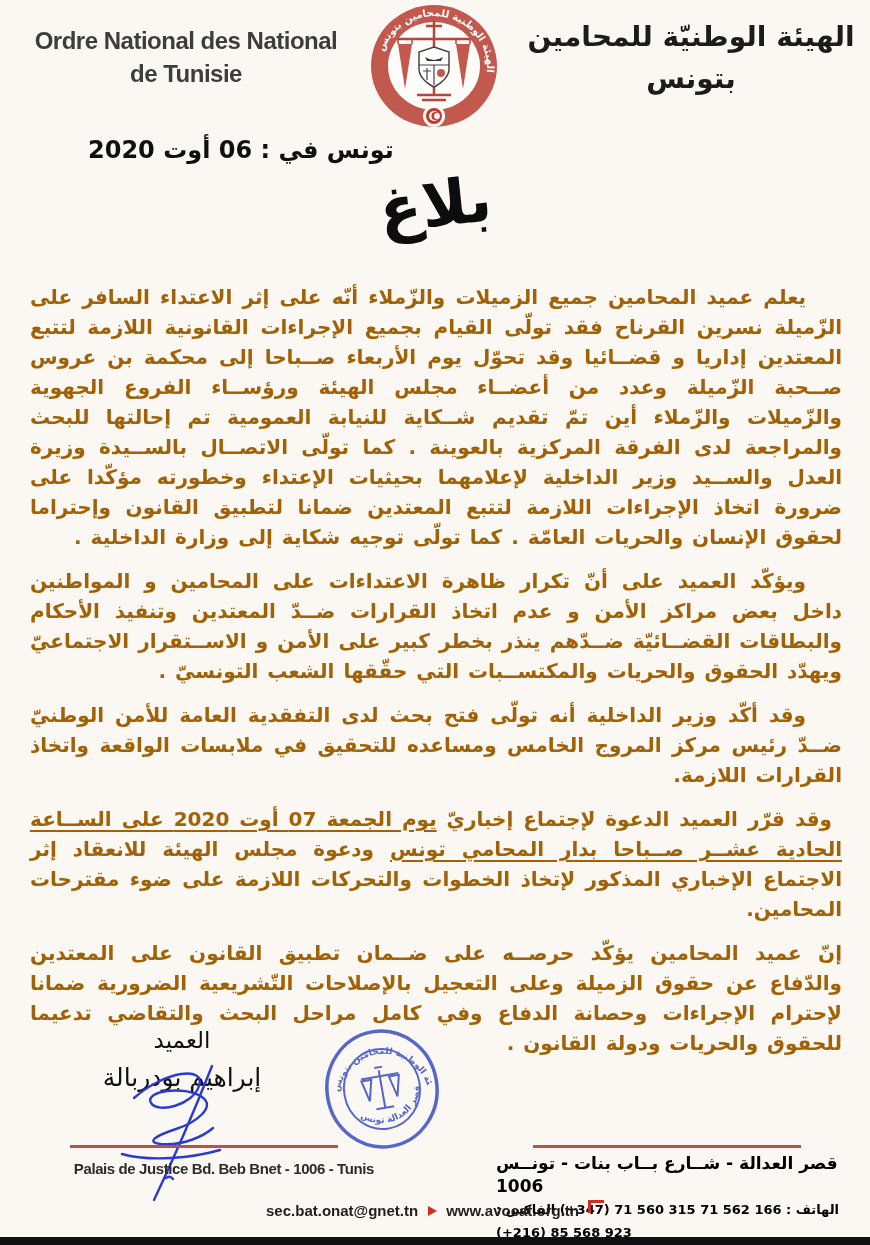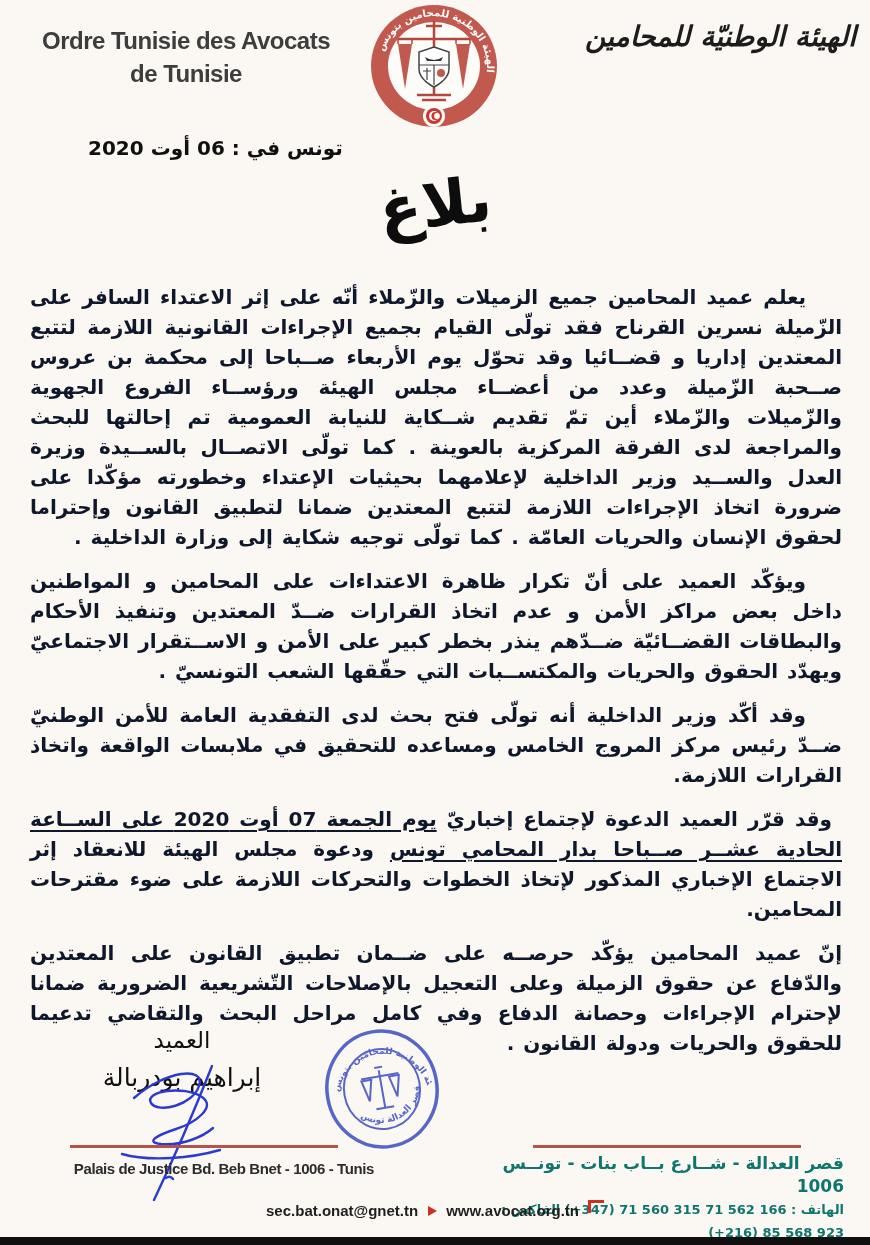--- a/index.html
+++ b/index.html
@@ -4,70 +4,70 @@
 <style>
   html,body{margin:0;padding:0;background:#e8e8e8;}
   .page{position:relative;width:870px;height:1245px;margin:0 auto;background:#fbf8f3;
         font-family:"DejaVu Sans",sans-serif;overflow:hidden;}
 
   
   .org-fr{position:absolute;left:10px;top:24px;width:352px;text-align:center;
           font-family:"Liberation Sans",sans-serif;font-weight:bold;font-size:24px;
           line-height:33px;color:#3d3d3d;letter-spacing:-0.5px;}
   .logo{position:absolute;left:367px;top:3px;width:134px;height:130px;}
-  .org-ar{position:absolute;right:14px;top:16px;width:330px;
-          font-weight:bold;font-size:28px;line-height:42px;color:#1c1c1c;font-style:italic;}
+  .org-ar{position:absolute;right:14px;top:16px;width:330px;text-align:center;
+          font-weight:bold;font-size:28px;line-height:42px;color:#1c1c1c;}
 
-  .dateline{position:absolute;left:88px;top:136px;font-weight:bold;font-size:20px;color:#101010;text-align:center;}
+  .dateline{position:absolute;left:88px;top:136px;font-weight:bold;font-size:24px;color:#101010;text-align:center;}
 
   .title-wrap{position:absolute;left:0;top:168px;width:100%;text-align:center;}
   .title{display:inline-block;font-weight:bold;font-size:62px;color:#0d0d0d;
          transform:rotate(-6deg);letter-spacing:2px;}
 
   
   .body{position:absolute;right:28px;top:282px;width:812px;direction:rtl;
         text-align:justify;font-weight:bold;font-size:20px;line-height:30px;
-        word-spacing:2px;color:#0f172a;}
+        word-spacing:2px;color:#a16207;}
   .body p{margin:0 0 14px 0;}
   .indent{text-indent:36px;}
   .indent-sm{text-indent:10px;}
   .u{text-decoration:underline;text-decoration-thickness:2px;text-underline-offset:4px;}
 
   
   .sig-block{position:absolute;left:84px;top:1022px;width:196px;text-align:center;
              direction:rtl;font-weight:normal;color:#101010;font-size:23px;line-height:37px;}
   .sig-name{font-size:25px;}
   .sig-svg{position:absolute;left:100px;top:1060px;}
   .stamp-svg{position:absolute;left:320px;top:1022px;}
 
   
   .rule-left{position:absolute;left:70px;top:1145px;width:268px;height:3px;background:#b4544b;}
   .rule-right{position:absolute;left:533px;top:1145px;width:268px;height:3px;background:#b4544b;}
   .addr-fr{position:absolute;left:34px;top:1158px;width:340px;text-align:right;
            font-family:"Liberation Sans",sans-serif;font-weight:bold;color:#2c2c2c;
            font-size:15px;line-height:21px;letter-spacing:-0.4px;}
   .addr-fr .line2{font-size:13px;letter-spacing:-0.3px;}
-  .addr-ar{position:absolute;left:496px;top:1152px;width:348px;text-align:right;direction:rtl;
-           font-weight:bold;color:#0f766e;font-size:17px;line-height:23px;}
+  .addr-ar{position:absolute;left:496px;top:1152px;width:348px;text-align:left;direction:rtl;
+           font-weight:bold;color:#000000;font-size:17px;line-height:23px;}
   .addr-ar .line2{font-size:13px;}
   .webline{position:absolute;left:0;top:1202px;width:100%;text-align:center;
            font-family:"Liberation Sans",sans-serif;font-weight:bold;font-size:15px;color:#1f1f1f;}
   .tri{display:inline-block;width:0;height:0;border-left:9px solid #cf2f1f;
        border-top:5px solid transparent;border-bottom:5px solid transparent;margin:0 9px 0 10px;}
   .corner{display:inline-block;width:13px;height:10px;border-left:3px solid #cf2f1f;
           border-top:3px solid #cf2f1f;margin-left:9px;transform:translateY(-3px);}
   .bottom-bar{position:absolute;left:0;top:1237px;width:100%;height:8px;background:#101010;}
 </style>
 </head>
 <body>
 
 <div class="page">
 
   <div class="org-fr">
-    <div>Ordre Tunisie des Avocats</div>
+    <div>Ordre National des National</div>
     <div>de Tunisie</div>
   </div>
 
   <div class="logo">
     <svg width="134" height="130" viewBox="0 0 134 130">
       <ellipse cx="67" cy="63" rx="63" ry="61" fill="#c2594f"></ellipse>
       <ellipse cx="67" cy="63" rx="46" ry="44" fill="#fdfcf8"></ellipse>
       <path id="logoArc" d="M 15 74 A 53 51 0 1 1 119 74" fill="none"></path>
       <text font-size="10" font-weight="bold" fill="#ffffff">
         <textPath href="#logoArc" startOffset="14%">الهيئة الوطنية للمحامين بتونس</textPath>
@@ -93,20 +93,21 @@
         <circle cx="67" cy="113" r="8" fill="#c8382e"></circle>
         <circle cx="67" cy="113" r="5" fill="#ffffff"></circle>
         <circle cx="68.3" cy="113" r="3.9" fill="#c8382e"></circle>
         <circle cx="70" cy="113" r="2.9" fill="#ffffff"></circle>
       </g>
     </svg>
   </div>
 
   <div class="org-ar" dir="rtl">
     <div>الهيئة الوطنيّة للمحامين</div>
+    <div>بتونس</div>
   </div>
 
   <div class="dateline" dir="rtl">تونس في : 06 أوت 2020</div>
 
   <div class="title-wrap">
     <span class="title">بلاغ</span>
   </div>
 
   <main class="body" dir="rtl">
     <p class="indent">يعلم عميد المحامين جميع الزميلات والزّملاء أنّه على إثر الاعتداء السافر على الزّميلة نسرين القرناح فقد تولّى القيام بجميع الإجراءات القانونية اللازمة لتتبع المعتدين إداريا و قضــائيا وقد تحوّل يوم الأربعاء صــباحا إلى محكمة بن عروس صــحبة الزّميلة وعدد من أعضــاء مجلس الهيئة ورؤســاء الفروع الجهوية والزّميلات والزّملاء أين تمّ تقديم شــكاية للنيابة العمومية تم إحالتها للبحث والمراجعة لدى الفرقة المركزية بالعوينة . كما تولّى الاتصــال بالســيدة وزيرة العدل والســيد وزير الداخلية لإعلامهما بحيثيات الإعتداء وخطورته مؤكّدا على ضرورة اتخاذ الإجراءات اللازمة لتتبع المعتدين ضمانا لتطبيق القانون وإحتراما لحقوق الإنسان والحريات العامّة . كما تولّى توجيه شكاية إلى وزارة الداخلية .</p>

